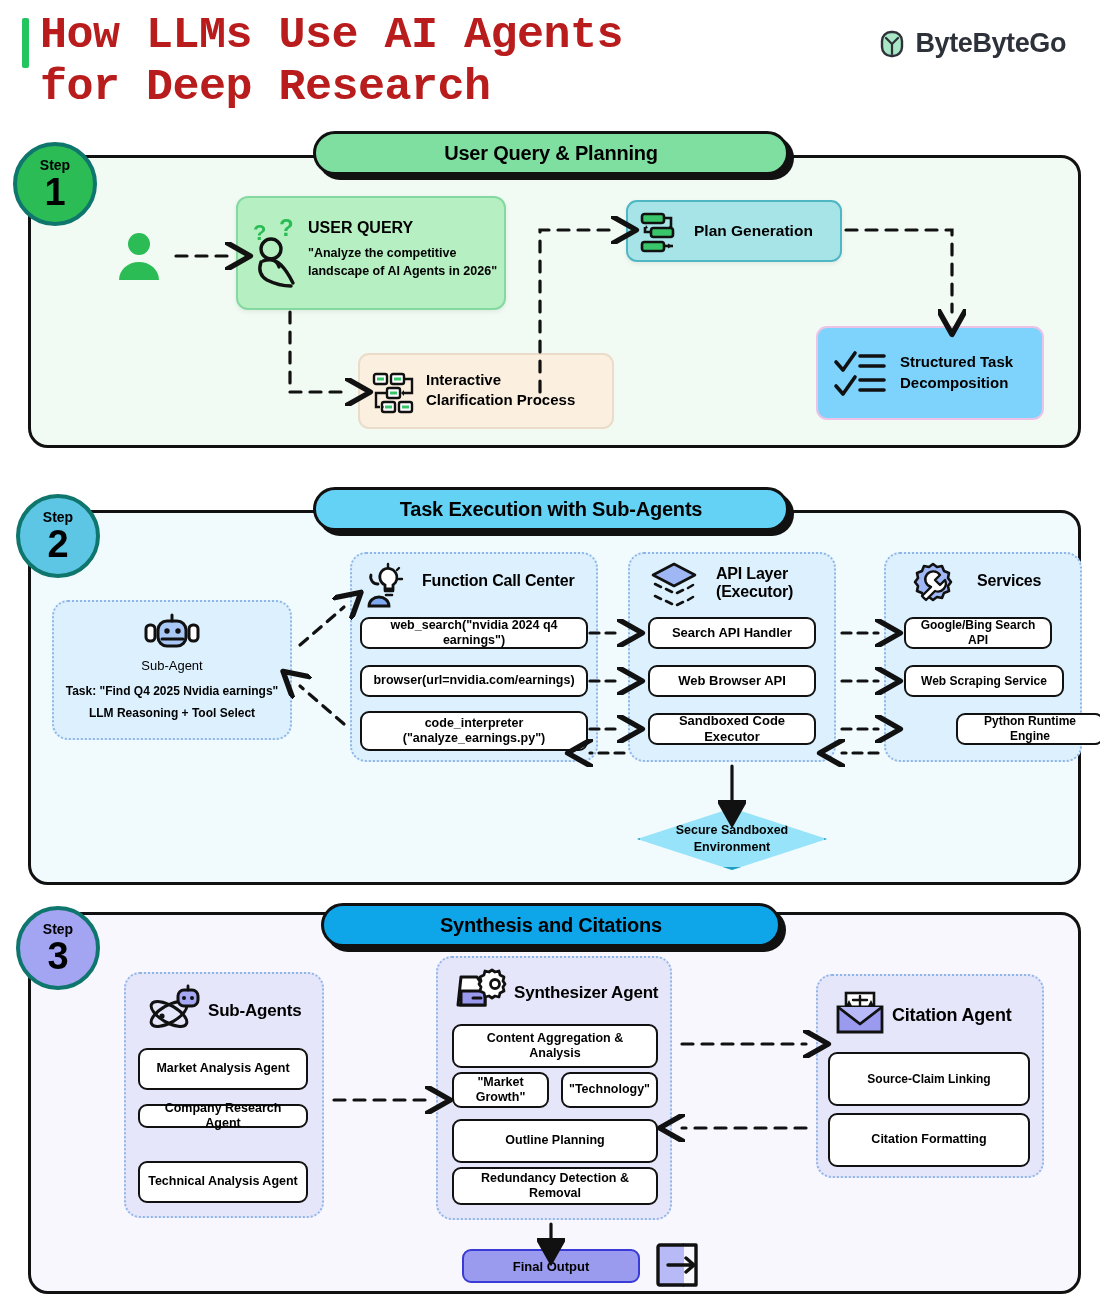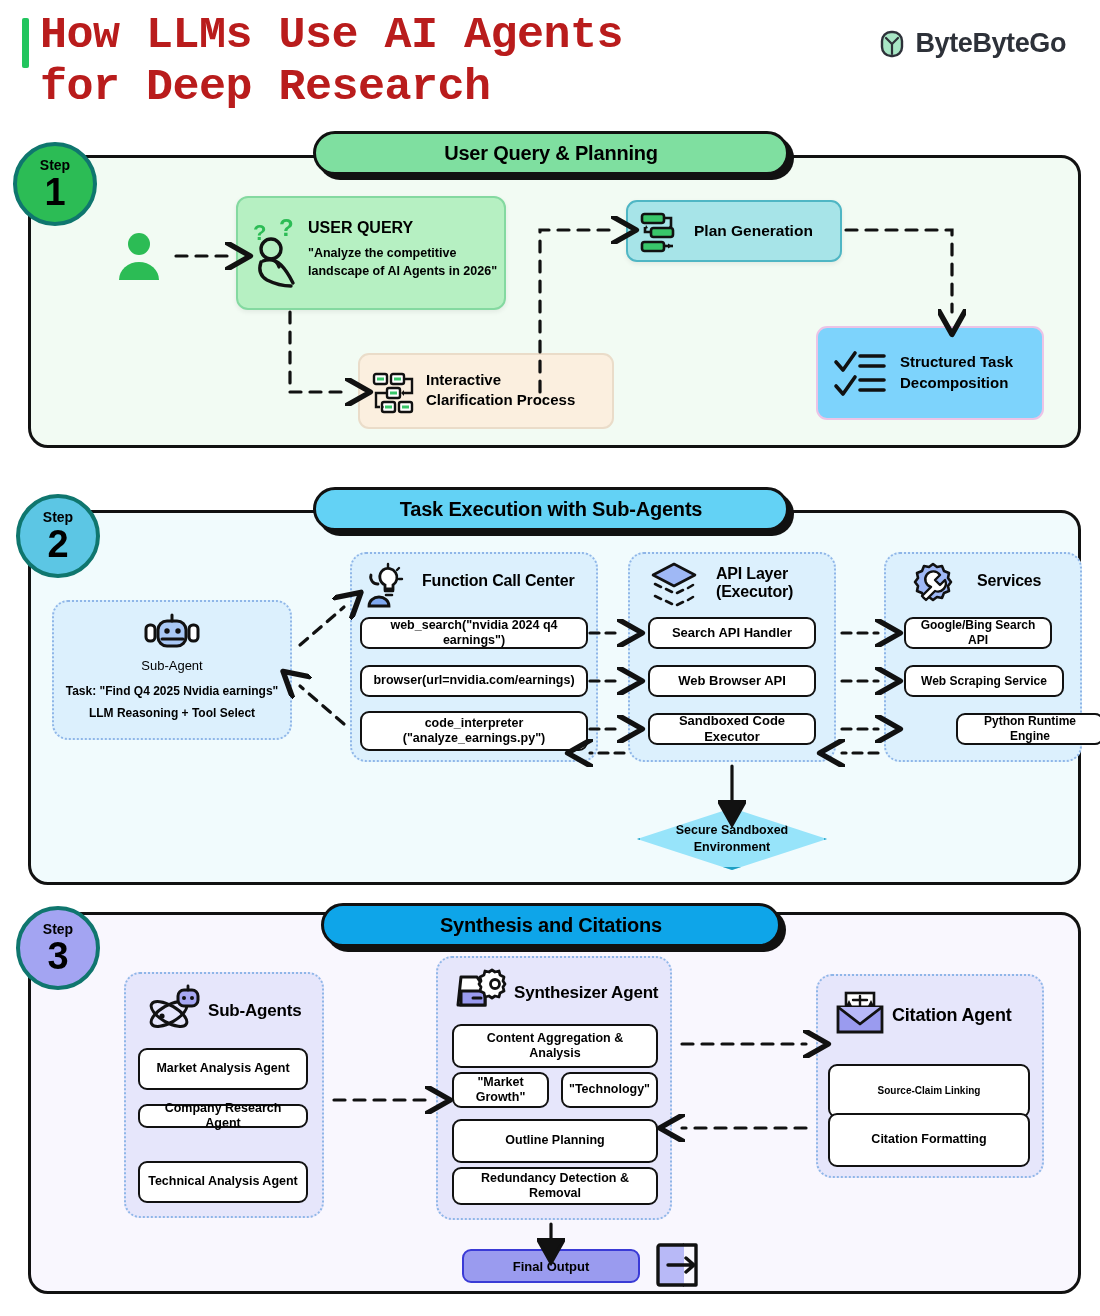--- a/index.html
+++ b/index.html
@@ -388,21 +388,21 @@
 
 <div class="dashgroup" id="cit-grp"></div>
 <svg class="abs" style="left:834px;top:991px;width:52px;height:44px;" viewBox="0 0 52 44">
   <rect x="12" y="2" width="28" height="20" fill="#fff" stroke="#111" stroke-width="2.6"></rect>
   <path d="M26 5 v14 M19 9 h14" stroke="#111" stroke-width="2.4" stroke-linecap="round"></path>
   <path d="M15 9 l-3 6 h6 z M37 9 l-3 6 h6 z" fill="#111"></path>
   <path d="M4 16 h44 v25 h-44 z" fill="#9a9bef" stroke="#111" stroke-width="2.8"></path>
   <path d="M4 16 L26 33 L48 16" fill="#b8b9f7" stroke="#111" stroke-width="2.8" stroke-linejoin="round"></path>
 </svg>
 <div class="grp-title" style="left:892px;top:1005px;font-size:18px;">Citation Agent</div>
-<div class="wbox" style="left:828px;top:1052px;width:202px;height:54px;font-size:10px;margin-top:12px;">Source-Claim Linking</div>
+<div class="wbox" style="left:828px;top:1052px;width:202px;height:54px;font-size:12px;">Source-Claim Linking</div>
 <div class="wbox" style="left:828px;top:1113px;width:202px;height:54px;font-size:12.5px;">Citation Formatting</div>
 
 <div id="final-output">Final Output</div>
 <svg id="export-icon" viewBox="0 0 48 48">
   <path d="M30 4 h12 v40 h-12" fill="none" stroke="#111" stroke-width="3.4" stroke-linejoin="round" stroke-linecap="round"></path>
   <path d="M30 4 H6 a2 2 0 0 0 -2 2 v36 a2 2 0 0 0 2 2 h24" fill="#b8b9f7" stroke="#111" stroke-width="3.4" stroke-linejoin="round"></path>
   <path d="M14 24 h26 M32 17 l8 7 l-8 7" fill="none" stroke="#111" stroke-width="3.4" stroke-linecap="round" stroke-linejoin="round"></path>
 </svg>
 
 </body></html>

